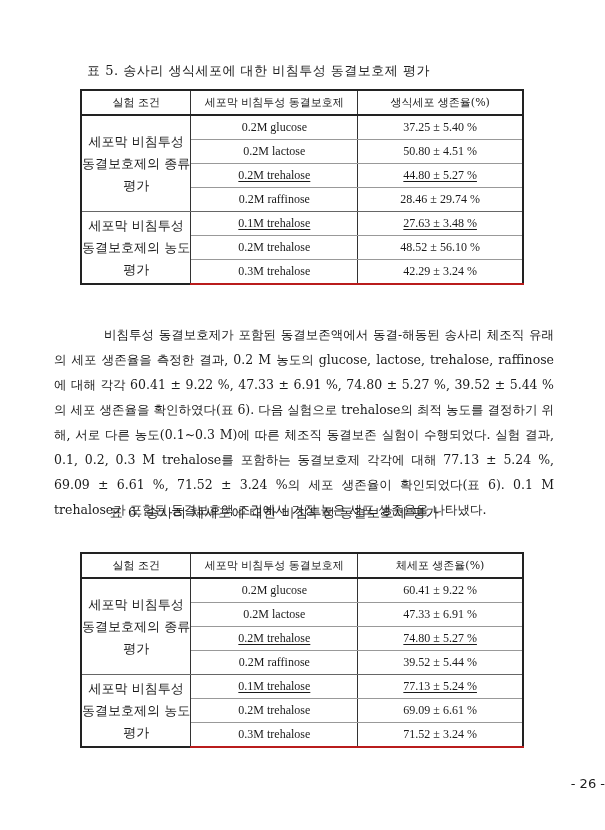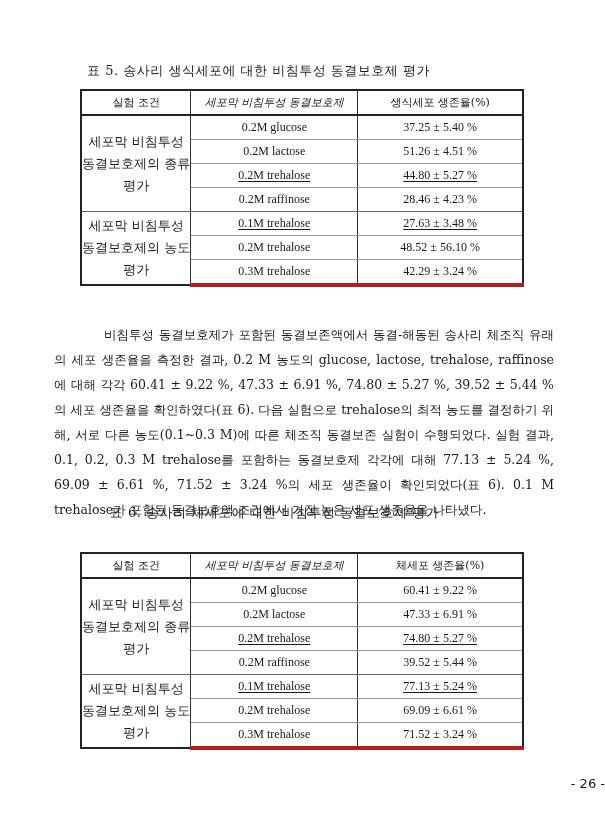--- a/index.html
+++ b/index.html
@@ -11,23 +11,23 @@
                font-family: "Liberation Serif", "DejaVu Serif", serif; font-size: 12px; }
   table.data td, table.data th { text-align: center; padding: 0; font-weight: normal;
                border-left: 1px solid #333; border-right: 1px solid #333; }
   table.data th { height: 23px; font-family: "DejaVu Serif", serif; font-size: 11px;
                border-bottom: 2px solid #222; border-top: 2px solid #222; }
   table.data { border: 2px solid #222; }
   table.data td.cond { font-family: "DejaVu Serif", serif; font-size: 13px; line-height: 22px;
                border-bottom: 1px solid #666; }
   table.data td.val { height: 23px; border-bottom: 1px solid #999; }
   table.data tr.last-in-group td { border-bottom: 1px solid #666; }
-  table.data tr:last-child td { border-bottom: 4px solid #b91c1c; }
+  table.data tr:last-child td { border-bottom: 2px solid #b91c1c; }
   .u { text-decoration: underline; text-underline-offset: 2px; }
-  .col1 { width: 110px; } .col2 { width: 168px; font-style: italic; } .col3 { width: 166px; }
+  .col1 { width: 110px; } .col2 { width: 168px; } .col3 { width: 166px; }
   .para { position: absolute; left: 54px; width: 500px; font-size: 12.5px; line-height: 25px;
           text-align: justify; font-family: "DejaVu Serif", "Liberation Serif", serif; }
   .para p { margin: 0; text-indent: 50px; }
   .pagenum { position: absolute; top: 776px; left: 0; width: 605px; text-align: right;
              font-family: "DejaVu Sans", sans-serif; font-size: 13px; }
 </style>
 </head>
 <body>
 
 <div class="caption" style="top:62px;">표 5. 송사리 생식세포에 대한 비침투성 동결보호제 평가</div>
@@ -38,29 +38,29 @@
     <th class="col2">세포막 비침투성 동결보호제</th>
     <th class="col3">생식세포 생존율(%)</th>
   </tr>
   <tr>
     <td class="cond" rowspan="4">세포막 비침투성<br>동결보호제의 종류<br>평가</td>
     <td class="val">0.2M  glucose</td>
     <td class="val">37.25 ± 5.40 %</td>
   </tr>
   <tr>
     <td class="val">0.2M  lactose</td>
-    <td class="val">51.26 ± 4.51 %</td>
+    <td class="val">50.80 ± 4.51 %</td>
   </tr>
   <tr>
     <td class="val"><span class="u">0.2M  trehalose</span></td>
     <td class="val"><span class="u">44.80 ± 5.27 %</span></td>
   </tr>
   <tr class="last-in-group">
     <td class="val">0.2M  raffinose</td>
-    <td class="val">28.46 ± 4.23 %</td>
+    <td class="val">28.46 ± 29.74 %</td>
   </tr>
   <tr>
     <td class="cond" rowspan="3">세포막 비침투성<br>동결보호제의 농도<br>평가</td>
     <td class="val"><span class="u">0.1M  trehalose</span></td>
     <td class="val"><span class="u">27.63 ± 3.48 %</span></td>
   </tr>
   <tr>
     <td class="val">0.2M  trehalose</td>
     <td class="val">48.52 ± 56.10 %</td>
   </tr>

